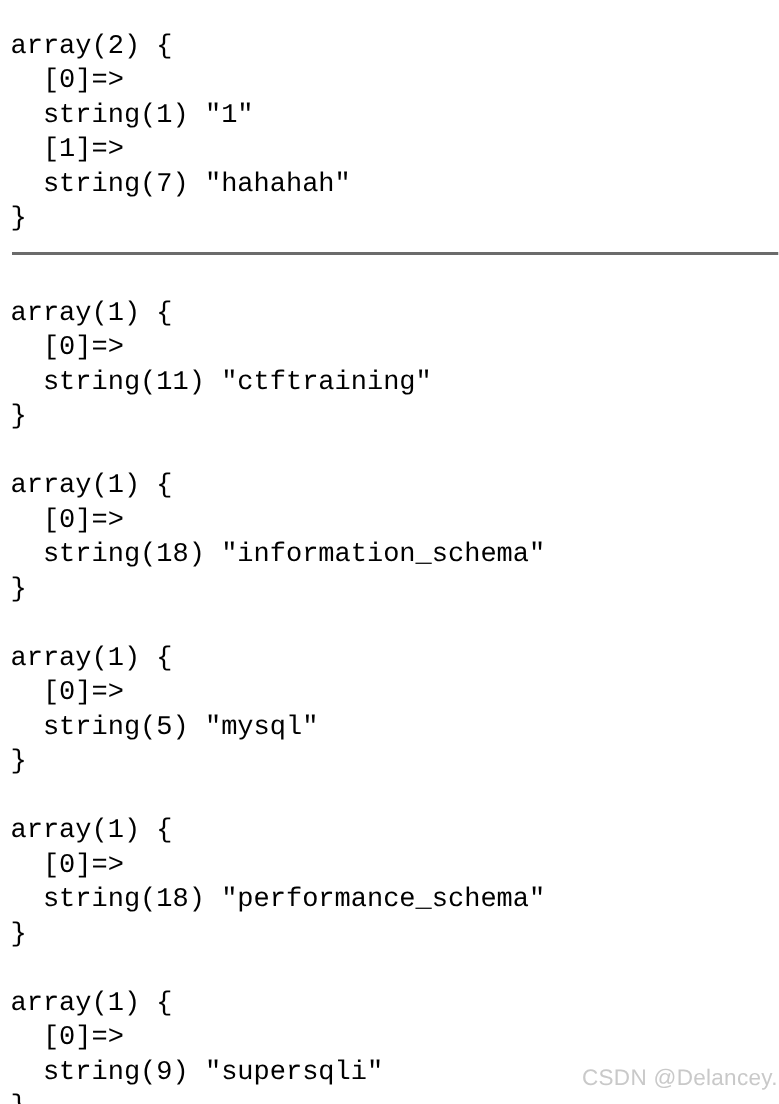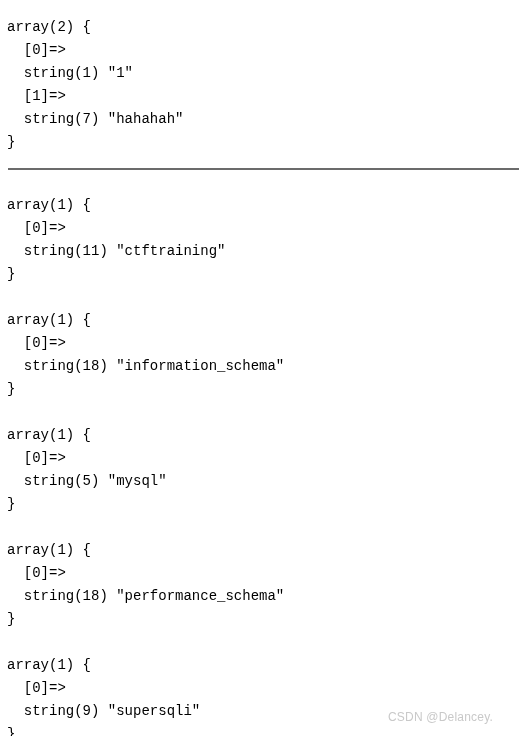--- a/index.html
+++ b/index.html
@@ -22,21 +22,21 @@
     top: 0;
     width: 519px;
     height: 736px;
   }
 
   
   .dump-block {
     position: absolute;
     left: 7px;
     font-family: "Liberation Mono", "DejaVu Sans Mono", monospace;
-    font-size: 14px;
+    font-size: 18px;
     line-height: 23px;
     white-space: pre;
     color: #000000;
     letter-spacing: 0px;
   }
 
   .dump-line {
     white-space: pre;
     display: block;
     height: 23px;
@@ -51,21 +51,21 @@
     border: 0;
     border-top: 2px solid #6b6b6b;
     margin: 0;
     padding: 0;
   }
 
   
   .watermark {
     position: absolute;
     font-family: "Liberation Sans", "DejaVu Sans", sans-serif;
-    font-size: 12px;
+    font-size: 15px;
     color: #c9c9c9;
     white-space: pre;
     letter-spacing: 0.2px;
   }
 
   
   #block-0 { top: 2px; }
   #block-1 { top: 180px; }
   #block-2 { top: 295px; }
   #block-3 { top: 410px; }

